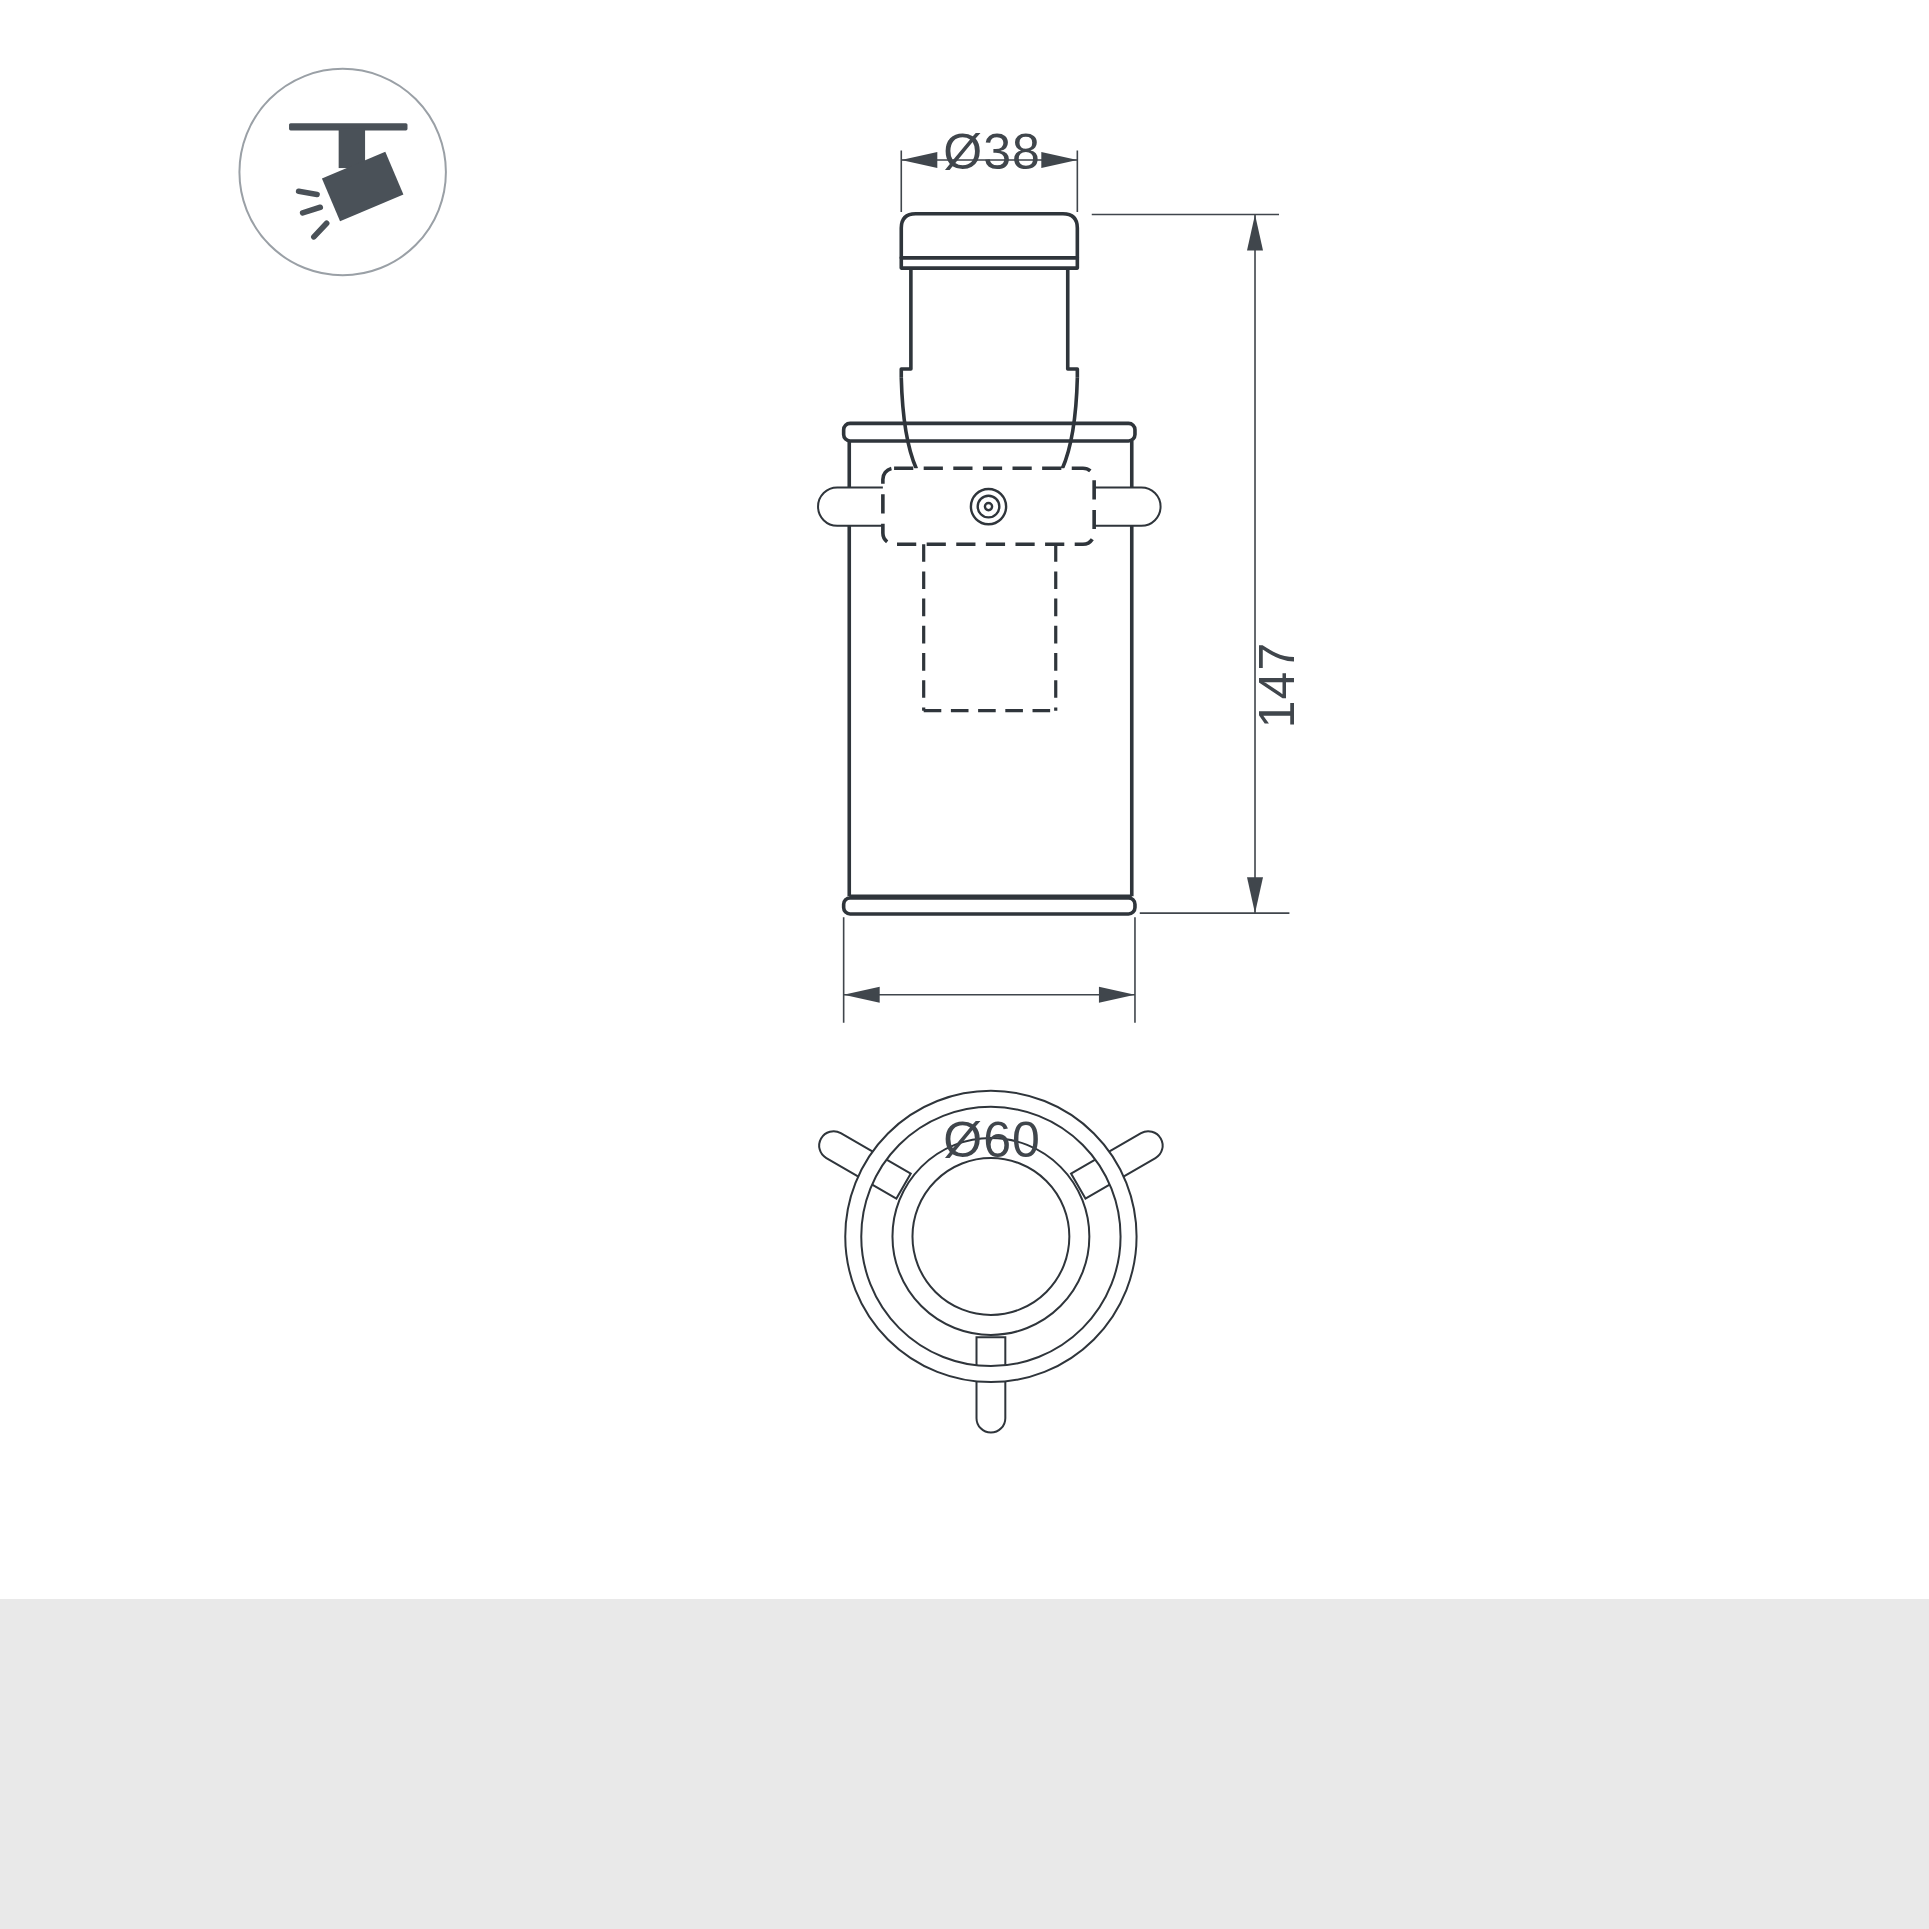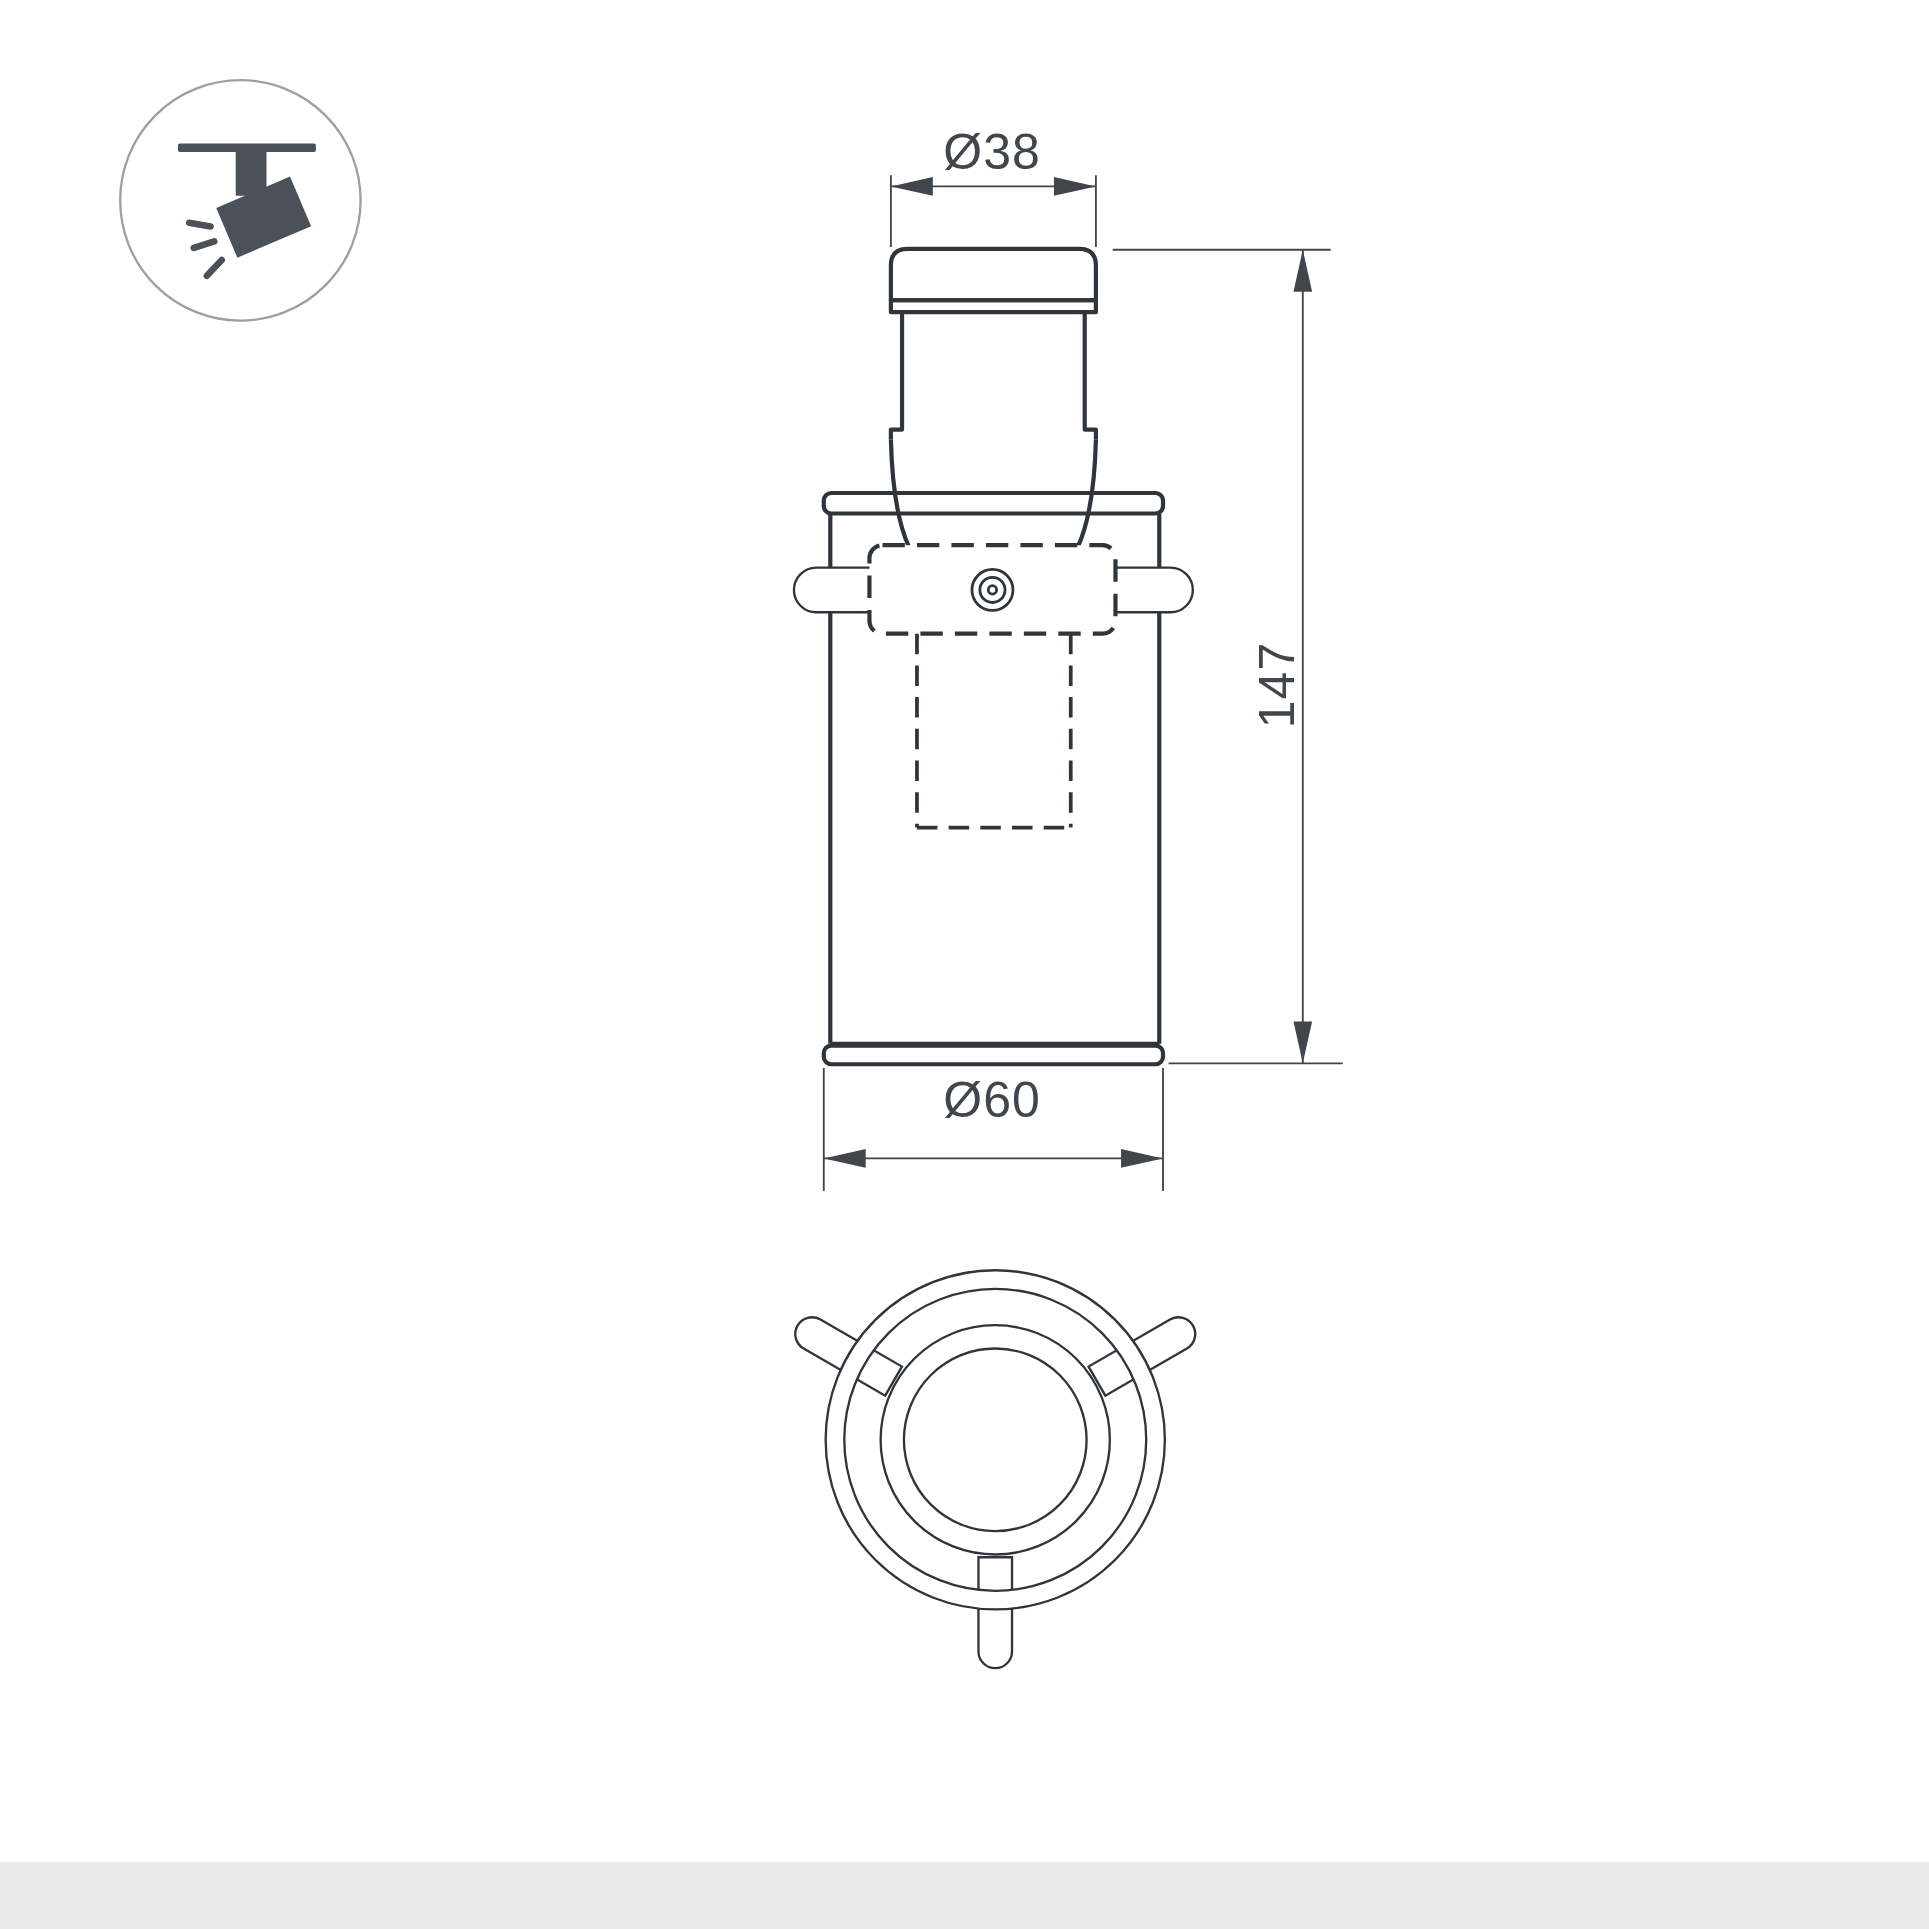--- a/index.html
+++ b/index.html
@@ -6,21 +6,21 @@
     --outline:#2f353b;
     --dimension:#40464c;
     --icon-dark:#4a5158;
     --icon-circle:#9aa0a6;
     --page-bg:#ffffff;
   }
   *{margin:0;padding:0;box-sizing:border-box;}
   html,body{background:#e9e9e9;}
   .canvas{
     position:relative;
-    width:1929px;height:1862px;
+    width:1929px;height:1599px;
     background:var(--page-bg);
     overflow:hidden;
     font-family:"Liberation Sans", sans-serif;
   }
   .drawing-svg{position:absolute;left:0;top:0;width:100%;height:100%;}
 
   
   .ol-main{stroke:var(--outline);stroke-width:4.5;fill:none;stroke-linejoin:round;stroke-linecap:butt;}
   .ol-thin{stroke:var(--outline);stroke-width:2.5;fill:none;}
   .ol-thin-fill{stroke:var(--outline);stroke-width:2.5;fill:#ffffff;}
@@ -118,15 +118,15 @@
       <path class="band-fill" fill-rule="evenodd" d="M850,1545 A182,182 0 1 0 1214,1545 A182,182 0 1 0 850,1545 M870,1545 A162,162 0 1 0 1194,1545 A162,162 0 1 0 870,1545"></path>
       <circle class="ol-thin" cx="1032" cy="1545" r="182"></circle>
       <circle class="ol-thin" cx="1032" cy="1545" r="162"></circle>
       <circle class="ol-thin" cx="1032" cy="1545" r="123"></circle>
       <circle class="ol-thin" cx="1032" cy="1545" r="98"></circle>
     </g>
   </svg>
 
   <div class="dim-label" style="left:992px;top:152px;">Ø38</div>
   <div class="dim-label rotated" style="left:1277px;top:685px;">147</div>
-  <div class="dim-label" style="left:992px;top:1100px;">Ø60</div>
+  <div class="dim-label" style="left:992px;top:1140px;">Ø60</div>
 </div>
 
 
 </body></html>

